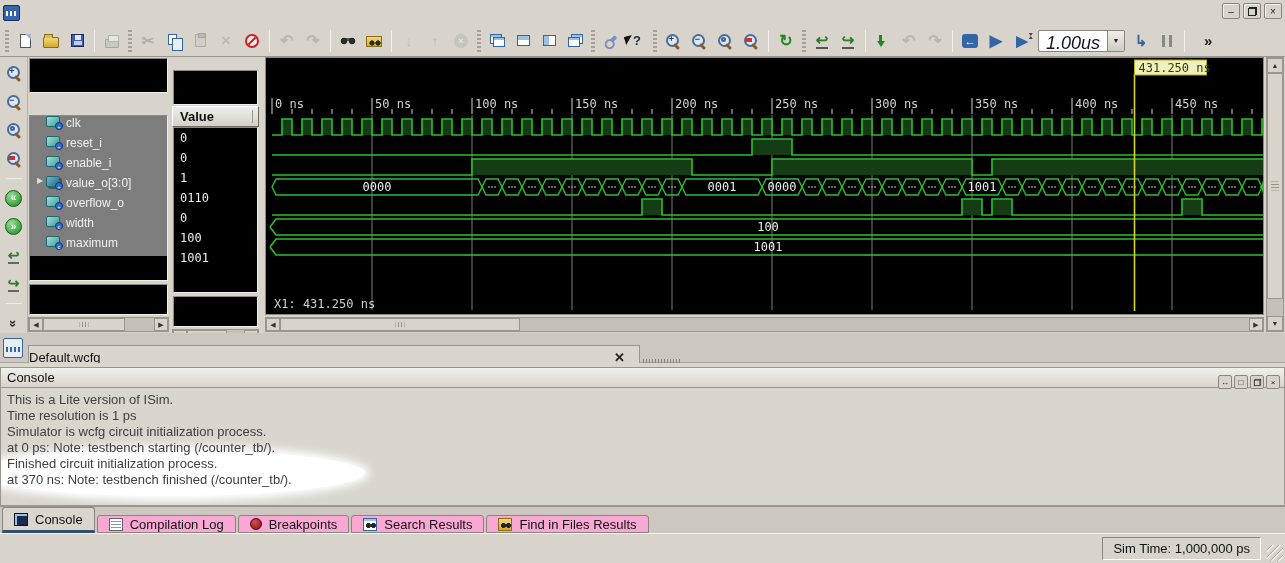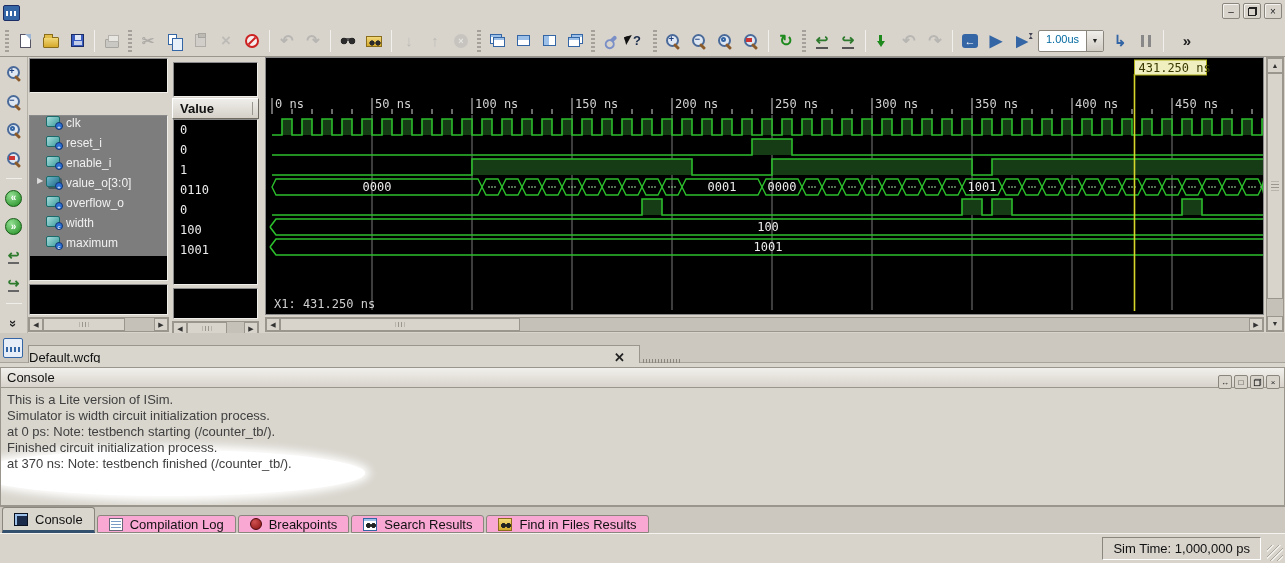--- a/index.html
+++ b/index.html
@@ -71,21 +71,21 @@
   .mag .in-fit { position:absolute; left:4px; top:4px; width:5px; height:5px; border:2px solid #3465a4; border-radius:50%; }
   .mag .in-area { position:absolute; left:3px; top:5px; width:6px; height:4px; background:#c33; }
   .i-marker { position:relative; width:12px; height:14px; }
   .i-marker::before { content:""; position:absolute; left:2px; top:1px; width:3px; height:6px; background:#1e8a1e; }
   .i-marker::after { content:""; position:absolute; left:0; top:7px; border-left:4px solid transparent; border-right:4px solid transparent; border-top:6px solid #1e8a1e; }
   .i-restart { width:16px; height:14px; background:#3465a4; border-radius:3px; color:#fff; font-size:11px; font-weight:bold; display:flex; align-items:center; justify-content:center; }
   .i-playx { position:relative; }
   .i-playx::after { content:""; position:absolute; right:-5px; top:0; width:4px; height:6px; background:#445; clip-path:polygon(0 0,100% 0,0 100%,100% 100%); }
   .i-bars { width:10px; height:12px; border-left:3px solid #888; border-right:3px solid #888; }
   .combo { display:flex; height:22px; border:1px solid #8a867e; background:#fff; border-radius:2px; margin:0 3px; align-items:stretch; }
-  .combo .val { padding:2px 7px; font-size:11px; color:#0369a1; }
+  .combo .val { padding:2px 7px; font-size:18px; color:#0f172a;font-style:italic; }
   .combo .dd { width:17px; background:linear-gradient(#f0eeea,#d0ccc4); border-left:1px solid #8a867e; display:flex; align-items:center; justify-content:center; font-size:7px; color:#222; }
 
   
   #workspace { position:absolute; left:0; top:57px; width:1285px; height:276px; background:#d8d4cc; }
   #leftstrip { position:absolute; left:0; top:0; width:28px; height:276px; border-right:1px solid #b5b1a9;
     display:flex; flex-direction:column; align-items:center; padding-top:6px; gap:9px; }
   .vstrip-sep { width:16px; height:1px; background:#b0aca4; border-bottom:1px solid #f0eee9; }
   .gcirc { width:17px; height:17px; border-radius:50%; background:radial-gradient(circle at 35% 30%,#93e093,#1e8a1e); border:1px solid #145a14; color:#fff; font-weight:bold; font-size:10px; display:flex; align-items:center; justify-content:center; line-height:1; }
   .garrow { color:#2d7a2d; font-weight:bold; font-size:14px; line-height:1; border-bottom:2px solid #666; }
   .chevdown { transform:rotate(90deg); font-weight:bold; color:#222; font-size:13px; }
@@ -412,21 +412,21 @@
       </div>
     <div class="blackbox" style="left:1px;top:227px;width:139px;height:31px"></div>
     <div class="hscroll" style="left:0;top:260px;width:141px">
       <span class="sbtn">◀</span>
       <span class="hthumb" style="width:82px"></span>
       <span class="strack"></span>
       <span class="sbtn">▶</span>
     </div>
   </div>
 
-  <div style="position:absolute;left:172px;top:4px;width:87px;height:276px">
+  <div style="position:absolute;left:172px;top:12px;width:87px;height:276px">
     <div class="blackbox" style="left:1px;top:1px;width:85px;height:35px"></div>
     <div class="colheader" style="left:0;top:37px;width:87px">Value</div>
     <div class="blackbox" style="left:1px;top:58px;width:85px;height:166px;overflow:hidden" id="valuelist">
         <div class="vrow">0</div>
         <div class="vrow">0</div>
         <div class="vrow">1</div>
         <div class="vrow">0110</div>
         <div class="vrow">0</div>
         <div class="vrow">100</div>
         <div class="vrow">1001</div>
@@ -754,21 +754,22 @@
       <span class="cbtn">
           <span class="dblrect"></span>
         </span>
       <span class="cbtn">×</span>
     </span>
   </div>
   <div id="console-body">
     <div id="highlight-ellipse"></div>
     <div id="console-lines">
         <div class="cline">This is a Lite version of ISim.</div>
-        <div class="cline">Simulator is width circuit initialization process.</div>
+        <div class="cline">Time resolution is 1 ps</div>
+        <div class="cline">Simulator is wcfg circuit initialization process.</div>
         <div class="cline">at 0 ps: Note: testbench starting (/counter_tb/).</div>
         <div class="cline">Finished circuit initialization process.</div>
         <div class="cline">at 370 ns: Note: testbench finished (/counter_tb/).</div>
       </div>
   </div>
 </div>
 
 <div id="bottomtabs">
     <div class="btab active">
       <span class="bicon bi-console"></span>

